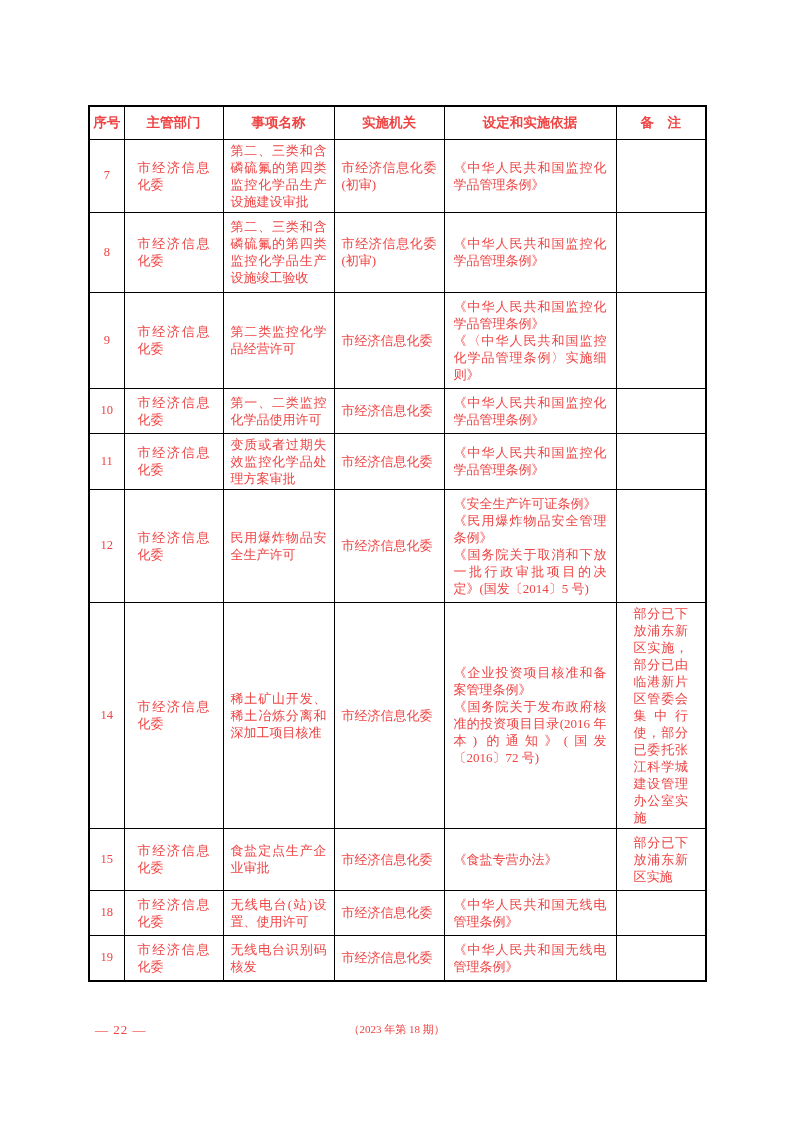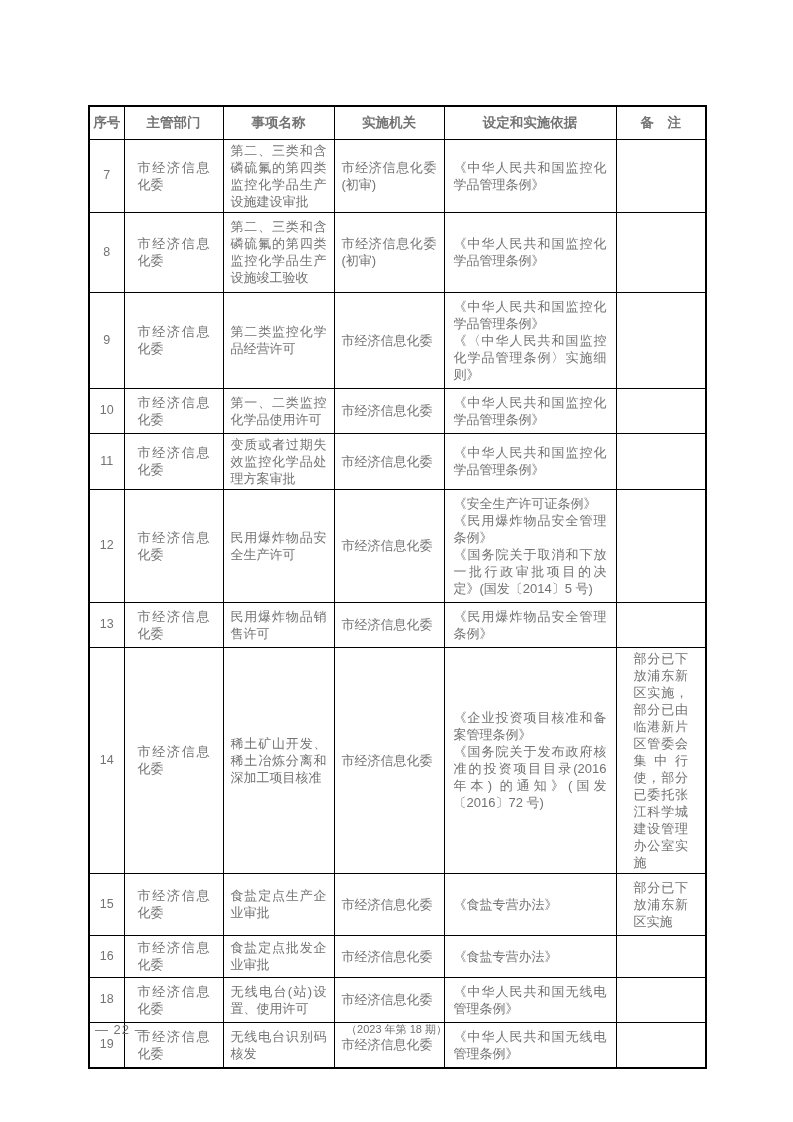--- a/index.html
+++ b/index.html
@@ -2,22 +2,22 @@
 <html><head>
 <meta charset="utf-8">
 <style>
   html, body { margin: 0; padding: 0; background: #e8e8e8; }
   .page {
     position: relative;
     width: 793px;
     height: 1122px;
     margin: 0 auto;
     background: #ffffff;
-    font-family: Liberation Sans, sans-serif;
-    color: #737373;
+    font-family: Liberation Serif, serif;
+    color: #ef4444;
     overflow: hidden;
   }
   table.approval-table {
     position: absolute;
     left: 88px;
     top: 105px;
     width: 617px;
     border-collapse: collapse;
     table-layout: fixed;
     border: 2px solid #000;
@@ -128,52 +128,36 @@
       <tr style="height:110px">
         <td class="c-no">12</td>
         <td class="c-dept">市经济信息化委</td>
         <td class="c-item">民用爆炸物品安全生产许可</td>
         <td class="c-agency">市经济信息化委</td>
         <td class="c-basis">《安全生产许可证条例》
 《民用爆炸物品安全管理条例》
 《国务院关于取消和下放一批行政审批项目的决定》(国发〔2014〕5 号)</td>
         <td class="c-remark"></td>
       </tr>
-      <tr style="height:45px">
-        <td class="c-no">13</td>
-        <td class="c-dept">市经济信息化委</td>
-        <td class="c-item">民用爆炸物品销售许可</td>
-        <td class="c-agency">市经济信息化委</td>
-        <td class="c-basis">《民用爆炸物品安全管理条例》</td>
-        <td class="c-remark"></td>
-      </tr>
       <tr style="height:172px">
         <td class="c-no">14</td>
         <td class="c-dept">市经济信息化委</td>
         <td class="c-item">稀土矿山开发、稀土冶炼分离和深加工项目核准</td>
         <td class="c-agency">市经济信息化委</td>
         <td class="c-basis">《企业投资项目核准和备案管理条例》
 《国务院关于发布政府核准的投资项目目录(2016 年本) 的通知》(国发〔2016〕72 号)</td>
         <td class="c-remark">部分已下放浦东新区实施，部分已由临港新片区管委会集中行使，部分已委托张江科学城建设管理办公室实施</td>
       </tr>
       <tr style="height:62px">
         <td class="c-no">15</td>
         <td class="c-dept">市经济信息化委</td>
         <td class="c-item">食盐定点生产企业审批</td>
         <td class="c-agency">市经济信息化委</td>
         <td class="c-basis">《食盐专营办法》</td>
         <td class="c-remark">部分已下放浦东新区实施</td>
-      </tr>
-      <tr style="height:42px">
-        <td class="c-no">16</td>
-        <td class="c-dept">市经济信息化委</td>
-        <td class="c-item">食盐定点批发企业审批</td>
-        <td class="c-agency">市经济信息化委</td>
-        <td class="c-basis">《食盐专营办法》</td>
-        <td class="c-remark"></td>
       </tr>
       <tr style="height:42px">
         <td class="c-no">18</td>
         <td class="c-dept">市经济信息化委</td>
         <td class="c-item">无线电台(站)设置、使用许可</td>
         <td class="c-agency">市经济信息化委</td>
         <td class="c-basis">《中华人民共和国无线电管理条例》</td>
         <td class="c-remark"></td>
       </tr>
       <tr style="height:45px">

